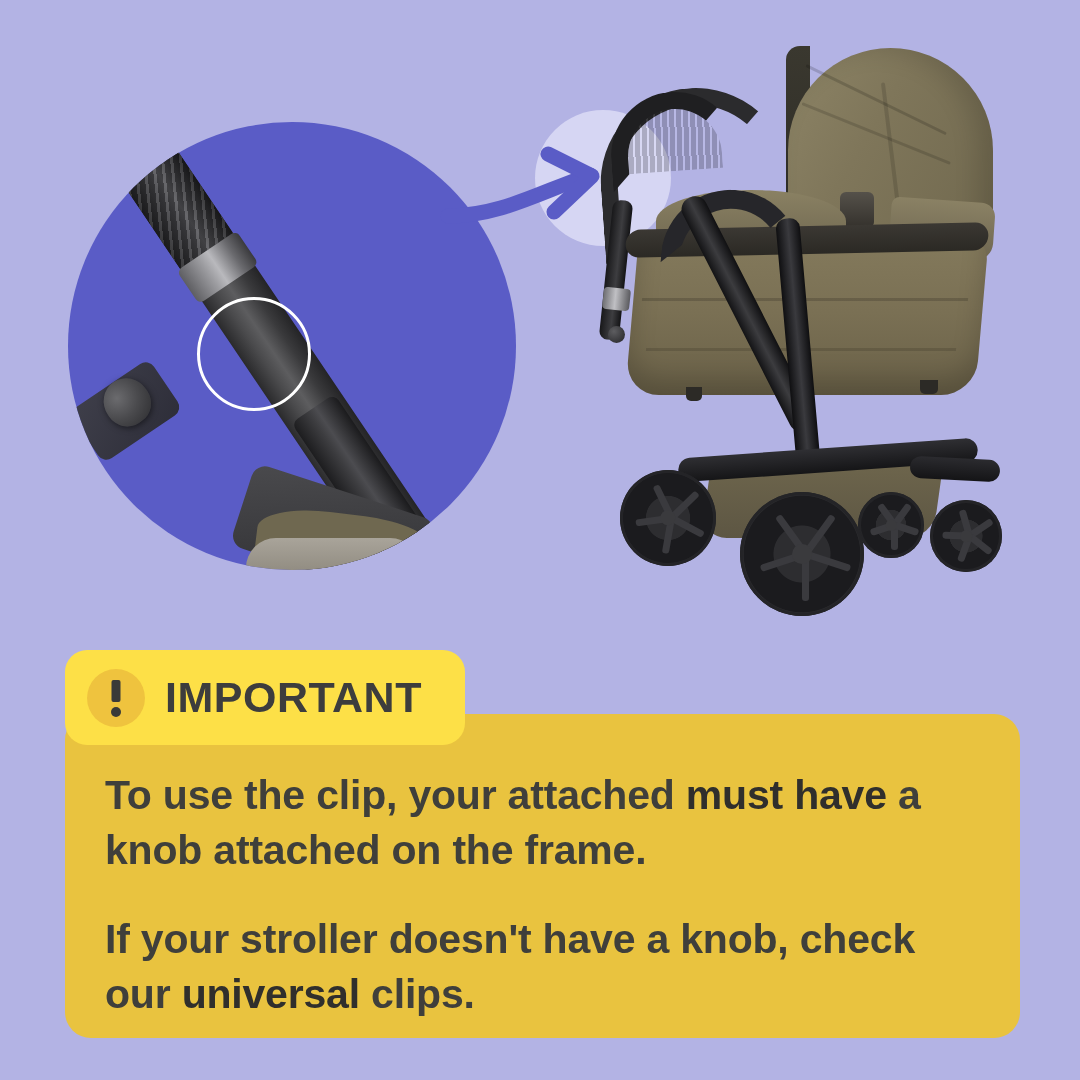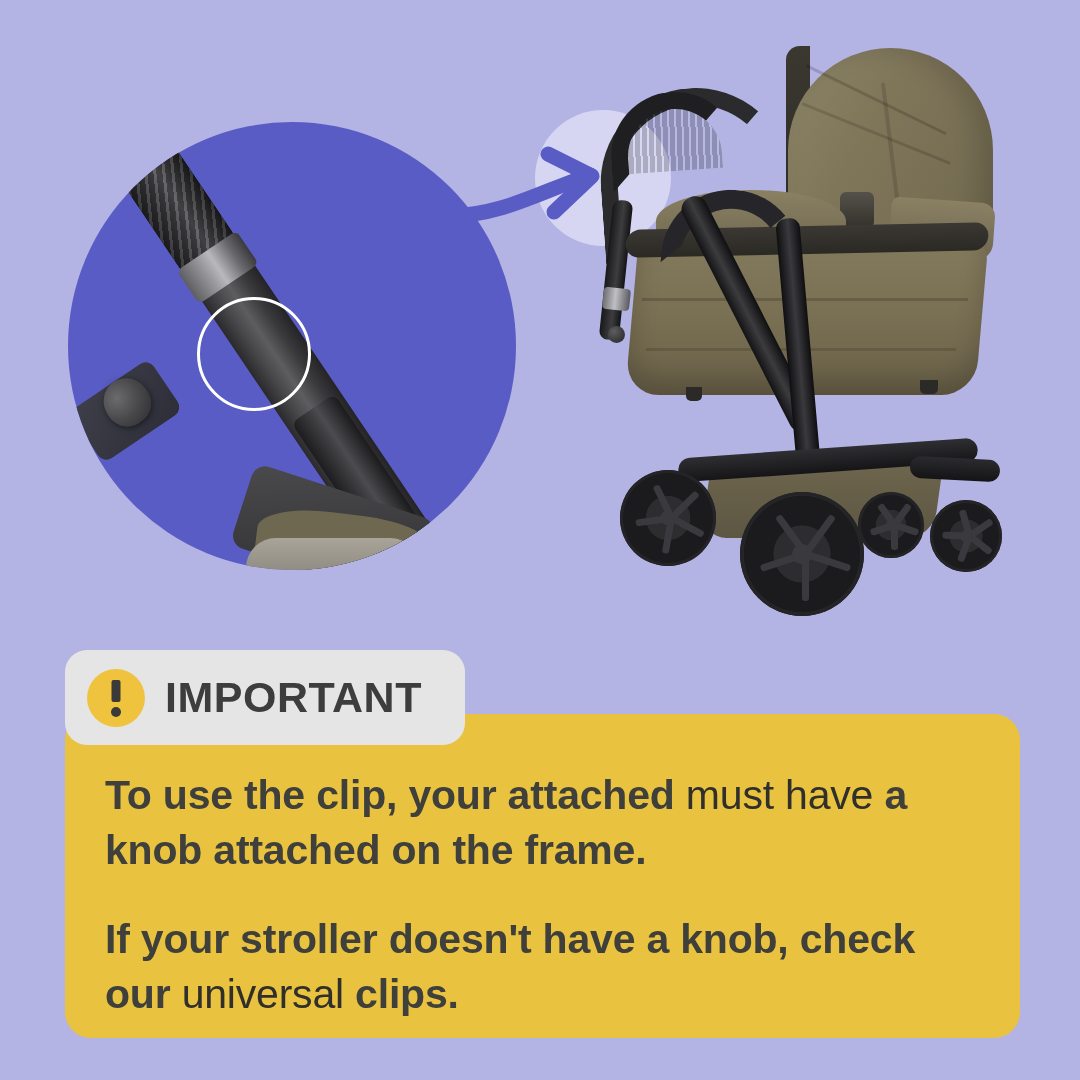--- a/index.html
+++ b/index.html
@@ -415,21 +415,21 @@
     height: 324px;
     background: #e9c33f;
     border-radius: 26px;
   }
   .badge {
     position: absolute;
     left: 65px;
     top: 650px;
     width: 400px;
     height: 95px;
-    background: #e5e5e5;
+    background: #fde047;
     border-radius: 22px;
     display: flex;
     align-items: center;
     padding-left: 22px;
     box-sizing: border-box;
   }
   .badge-icon {
     width: 58px;
     height: 58px;
     border-radius: 50%;
@@ -474,21 +474,21 @@
     color: #3f3f3b;
   }
   .para {
     font-size: 41px;
     font-weight: bold;
     line-height: 55px;
     letter-spacing: -0.2px;
     margin: 0 0 34px 0;
   }
   .para:last-child { margin-bottom: 17px; }
-  .strong { font-weight: normal; color: #302f2c; }
+  .strong { font-weight: bold; color: #302f2c; }
 </style>
 </head>
 <body>
 
 <div id="stage">
 
   <div class="illustration">
 
     <div class="magnifier">
       <div class="mag-tube">

